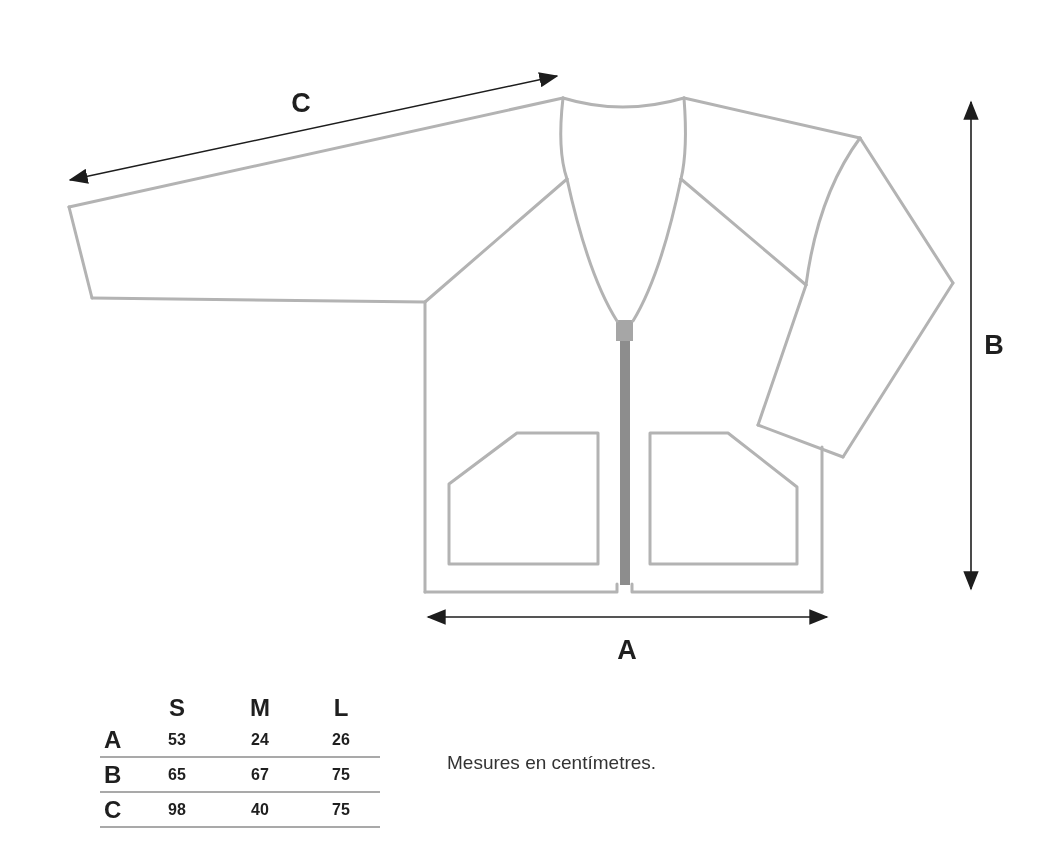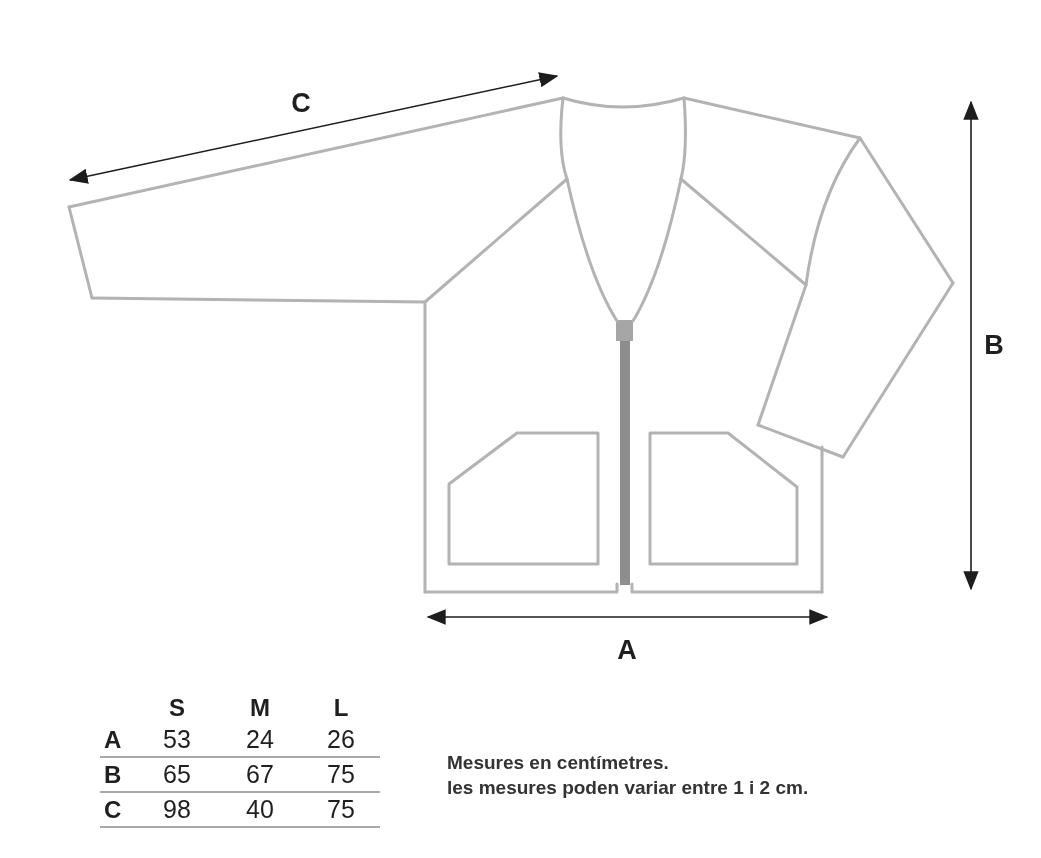--- a/index.html
+++ b/index.html
@@ -20,27 +20,27 @@
   .dim-label{
     position:absolute;transform:translate(-50%,-50%);
     font-weight:bold;font-size:27px;color:var(--text,#1f1f1f);
     letter-spacing:0px;
   }
   
   .size-table{position:absolute;left:100px;top:693px;width:280px;color:var(--text,#1f1f1f);}
   .t-row{display:grid;grid-template-columns:36px 82px 84px 78px;align-items:center;height:33px;}
   .t-row.header{height:30px;}
   .t-row.data{border-bottom:2px solid var(--table-line,#a9a9a9);}
-  .t-cell{text-align:center;font-size:25px;}
+  .t-cell{text-align:center;font-size:16px;font-weight:bold;}
   .t-cell.head{font-weight:bold;font-size:24px;}
   .t-cell.rowlabel{text-align:left;padding-left:4px;font-weight:bold;font-size:24px;}
   
   .note{
     position:absolute;left:447px;top:750px;
-    font-size:19px;line-height:25px;color:var(--note-text,#333333);font-weight:bold;
+    font-size:19px;line-height:25px;color:var(--note-text,#333333);
   }
 </style>
 </head>
 <body>
 
 <div class="stage">
 
   <svg class="diagram" width="1041" height="690" viewBox="0 0 1041 690" xmlns="http://www.w3.org/2000/svg">
     <defs>
       <marker id="arrow" viewBox="0 0 10 8" refX="9.2" refY="4" markerWidth="12" markerHeight="9.6" orient="auto-start-reverse">
@@ -119,16 +119,15 @@
     <div class="t-row data">
       <div class="t-cell rowlabel">C</div>
       <div class="t-cell">98</div>
       <div class="t-cell">40</div>
       <div class="t-cell">75</div>
     </div>
   </div>
 
   <div class="note">
     <div>Mesures en centímetres.</div>
-    <div>les mesures poden variar entre 1 i 2 cm.</div>
   </div>
 
 </div>
 
 </body></html>

